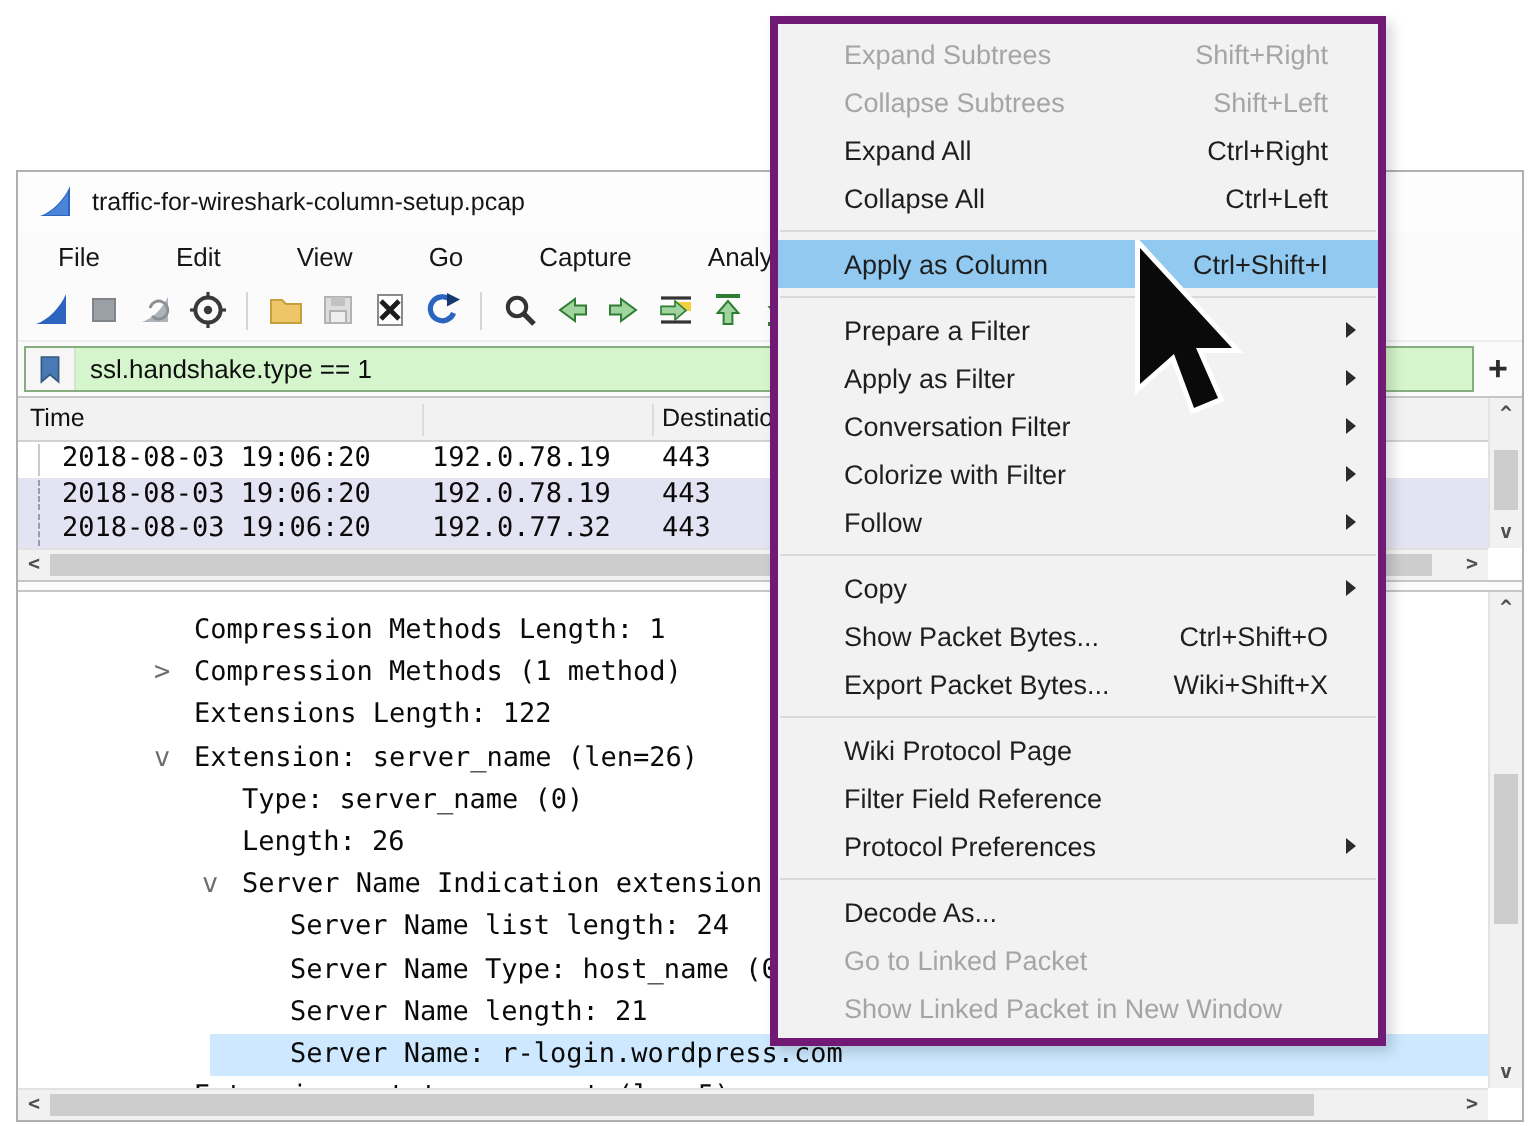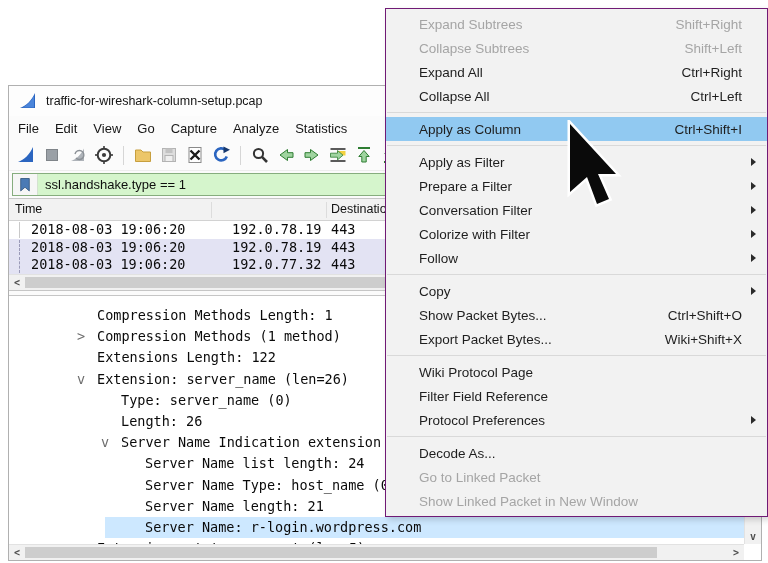--- a/index.html
+++ b/index.html
@@ -6,21 +6,21 @@
             font-family:"Liberation Sans",sans-serif;-webkit-font-smoothing:antialiased;}
   *{box-sizing:border-box;}
   .canvas{position:relative;width:768px;height:563px;background:#fff;}
 
   
   .window{position:absolute;left:8px;top:85px;width:754px;height:476px;background:#fbfbfb;
           border:1px solid #b0b0b0;z-index:1;}
   .titlebar{height:30px;display:flex;align-items:center;gap:8px;padding-left:9px;
             font-size:12.5px;color:#141414;background:#fdfdfd;}
   .menubar{height:24px;display:flex;align-items:center;font-size:13px;color:#161616;padding-left:1px;}
-  .mb-item{padding:2px 8px;white-space:nowrap;}
+  .mb-item{padding:2px 19px;white-space:nowrap;}
   .toolbar{height:31px;display:flex;align-items:center;gap:6px;padding-left:7px;border-bottom:1px solid #ededed;}
   .tb-icon{width:20px;height:20px;flex:0 0 auto;}
   .tb-sep{width:1px;height:19px;background:#d6d6d6;margin:0 3px;flex:0 0 auto;}
   .filterrow{height:27px;display:flex;align-items:center;padding:0 3px;gap:3px;}
   .filterbox{flex:1;height:23px;display:flex;align-items:stretch;border:1px solid #86ad7e;background:#fff;}
   .bookmark-btn{width:25px;display:flex;align-items:center;justify-content:center;background:#f6f6f6;
                 border-right:1px solid #d4e2d0;}
   .filter-input{flex:1;background:#d5f5cc;display:flex;align-items:center;padding-left:7px;
                 font-size:13px;color:#0e0e0e;white-space:nowrap;overflow:hidden;}
   .filter-add{width:18px;height:23px;display:flex;align-items:center;justify-content:center;
@@ -32,21 +32,21 @@
   .plist-header{position:absolute;left:0;top:0;right:0;height:22px;background:#f2f2f2;
                 border-bottom:1px solid #d2d2d2;font-size:12.5px;color:#111;}
   .plist-header span{position:absolute;top:3px;white-space:nowrap;}
   .h-time{left:6px;} .h-dst{left:207px;margin-top:48px;} .h-port{left:322px;}
   .col-sep{position:absolute;top:2px;bottom:2px;width:1px;background:#dcdcdc;}
   .plist-rows{position:absolute;left:0;top:22px;right:17px;bottom:16px;overflow:hidden;
               font-family:"DejaVu Sans Mono",monospace;font-size:13.5px;color:#0a0a0a;}
   .prow{position:relative;height:17.5px;line-height:17.5px;white-space:nowrap;}
   .prow.plain{background:#ffffff;}
   .prow.lavender{background:#e3e3f3;}
-  .prow .c-time{position:absolute;left:22px;} .prow .c-dst{position:absolute;left:207px;margin-left:16px;}
+  .prow .c-time{position:absolute;left:22px;} .prow .c-dst{position:absolute;left:207px;}
   .prow .c-port{position:absolute;left:322px;}
   .prow::before{content:'';position:absolute;left:10px;top:1px;bottom:1px;border-left:1px dashed #9a9ab8;}
   .prow.plain::before{border-left:1px solid #c9c9c9;}
 
   
   .pdetails{position:absolute;left:0;top:209px;width:752px;height:265px;background:#fff;
             border-top:1px solid #c6c6c6;overflow:hidden;}
   .dtree{position:absolute;left:0;top:0;right:17px;bottom:16px;overflow:hidden;padding-top:9px;
          font-family:"DejaVu Sans Mono",monospace;font-size:13.5px;color:#0a0a0a;}
   .dline{height:21.2px;line-height:21.2px;white-space:nowrap;}
@@ -68,22 +68,22 @@
           color:#4f4f4f;font:600 10px "DejaVu Sans Mono",monospace;}
   .harrow{position:absolute;top:0;height:100%;width:14px;display:flex;align-items:center;justify-content:center;
           color:#4f4f4f;font:600 10px "DejaVu Sans Mono",monospace;}
   .at{top:1px;} .ab{bottom:1px;} .al{left:1px;} .ar{right:1px;}
   .plist .vscroll .sthumb{left:2px;right:2px;top:26px;height:30px;}
   .plist .hscroll .sthumb{top:2px;bottom:2px;left:16px;right:28px;}
   .pdetails .vscroll .sthumb{left:2px;right:2px;top:91px;height:75px;}
   .pdetails .hscroll .sthumb{top:2px;bottom:2px;left:16px;width:632px;}
 
   
-  .context-menu{position:absolute;left:385px;top:8px;width:383px;background:#f2f2f2;
-                border:1px solid #701a75;padding:3px 0;z-index:50;font-size:13.5px;color:#1e1e1e;
+  .context-menu{position:absolute;left:385px;top:8px;width:308px;background:#f2f2f2;
+                border:4px solid #701a75;padding:3px 0;z-index:50;font-size:13.5px;color:#1e1e1e;
                 box-shadow:3px 3px 6px rgba(0,0,0,0.16);}
   .mitem{height:24px;display:flex;align-items:center;padding:0 3px 0 33px;}
   .mitem .mlabel{flex:1;white-space:nowrap;}
   .mitem .mshortcut{white-space:nowrap;}
   .mitem .marrow{width:22px;display:flex;justify-content:center;align-items:center;}
   .mitem .tri{width:0;height:0;border-left:5px solid #2b2b2b;border-top:4.5px solid transparent;
               border-bottom:4.5px solid transparent;}
   .mitem.highlighted{background:#91c9f1;}
   .mitem.disabled{color:#a5a5a5;}
   .mitem.separator{height:9px;padding:0 1px;}
@@ -343,29 +343,29 @@
         <span class="marrow"></span>
       </div>
 
       <div class="mitem separator">
         
         
         
       </div>
 
       <div class="mitem">
+        <span class="mlabel">Prepare a Filter</span>
+        <span class="mshortcut"></span>
+        <span class="marrow">
+          <span class="tri"></span>
+        </span>
+      </div>
+
+      <div class="mitem">
         <span class="mlabel">Apply as Filter</span>
-        <span class="mshortcut"></span>
-        <span class="marrow">
-          <span class="tri"></span>
-        </span>
-      </div>
-
-      <div class="mitem">
-        <span class="mlabel">Prepare a Filter</span>
         <span class="mshortcut"></span>
         <span class="marrow">
           <span class="tri"></span>
         </span>
       </div>
 
       <div class="mitem">
         <span class="mlabel">Conversation Filter</span>
         <span class="mshortcut"></span>
         <span class="marrow">

